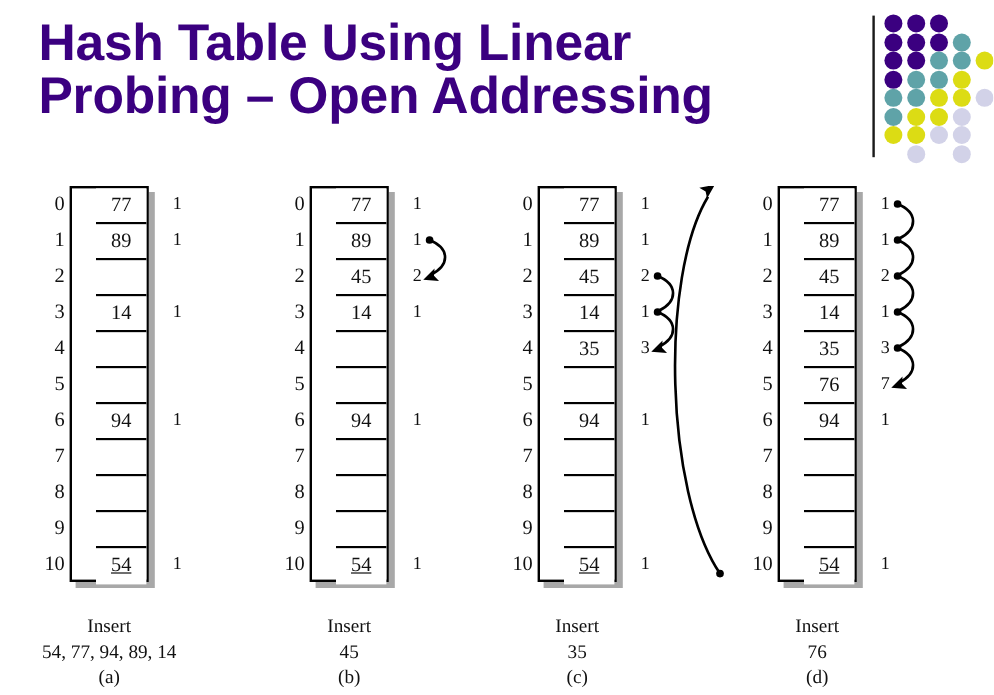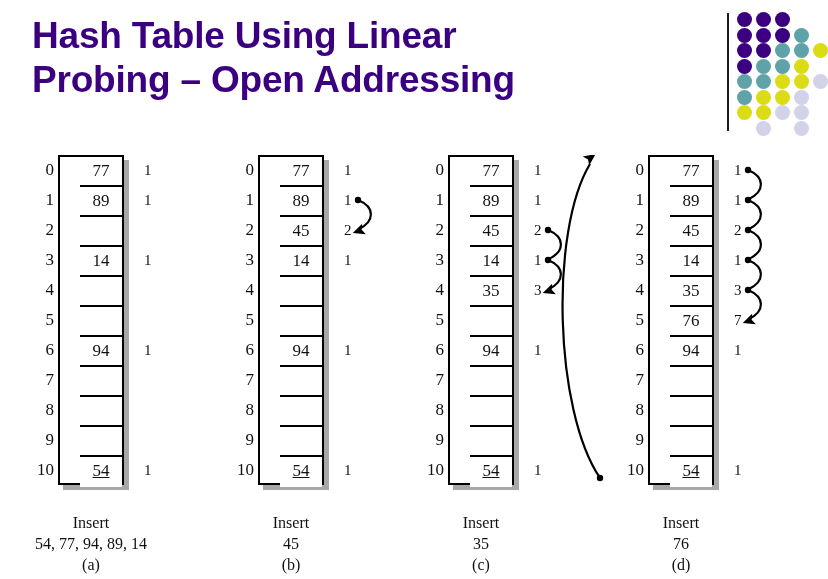--- a/index.html
+++ b/index.html
@@ -18,21 +18,21 @@
 
   
   #title {
     position: absolute;
     left: 32px;
     top: 14px;
     width: 670px;
     color: #3B0080;
     font-family: "Liberation Sans", sans-serif;
     font-weight: bold;
-    font-size: 37px;
+    font-size: 43px;
     line-height: 44px;
     letter-spacing: -0.2px;
     white-space: pre-line;
   }
 
   
   #header-rule {
     position: absolute;
     left: 727px;
     top: 13px;

